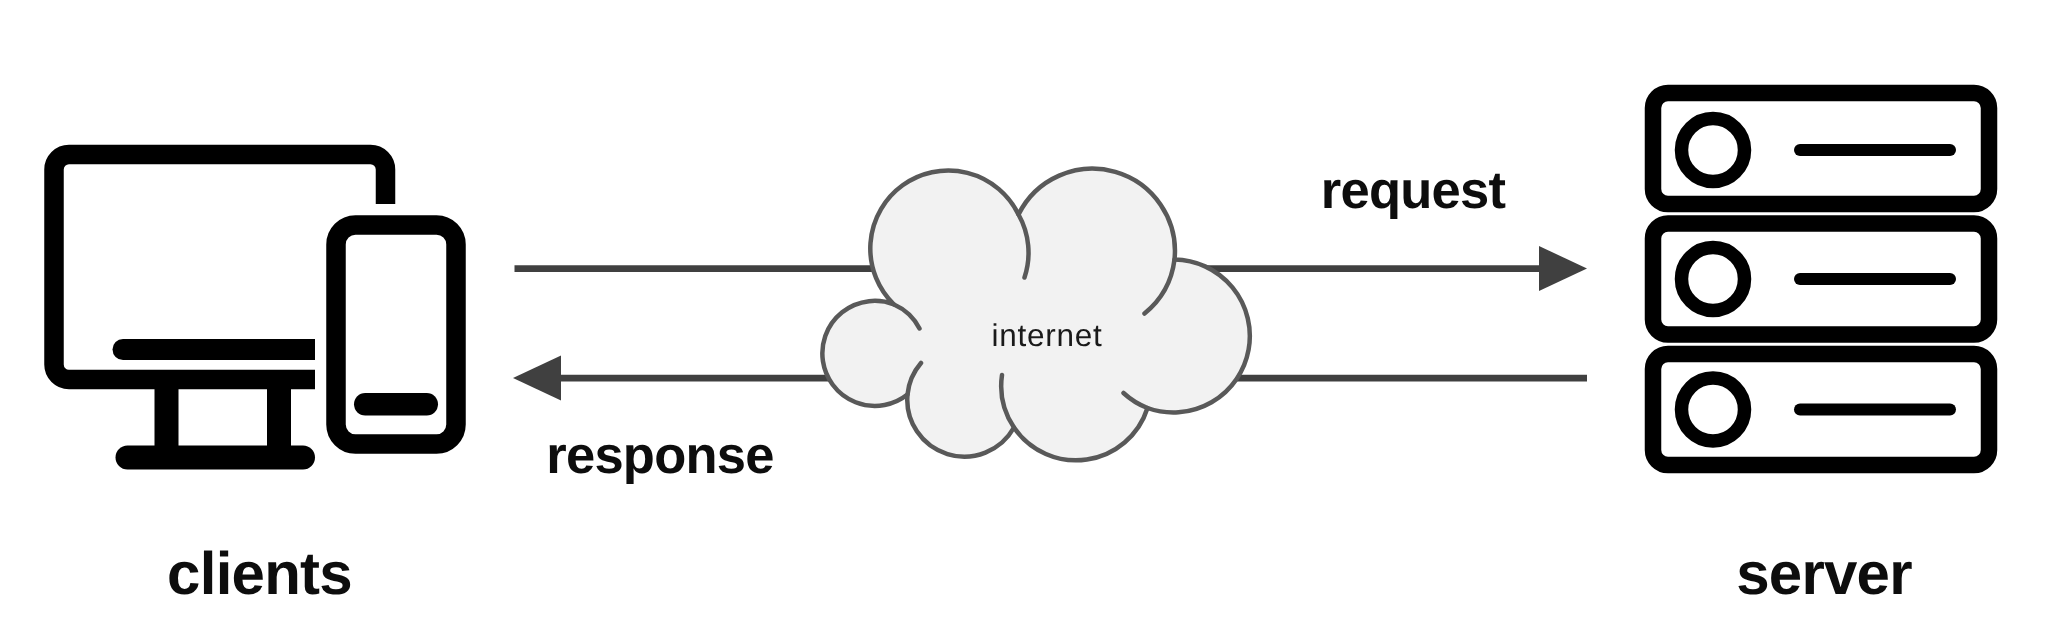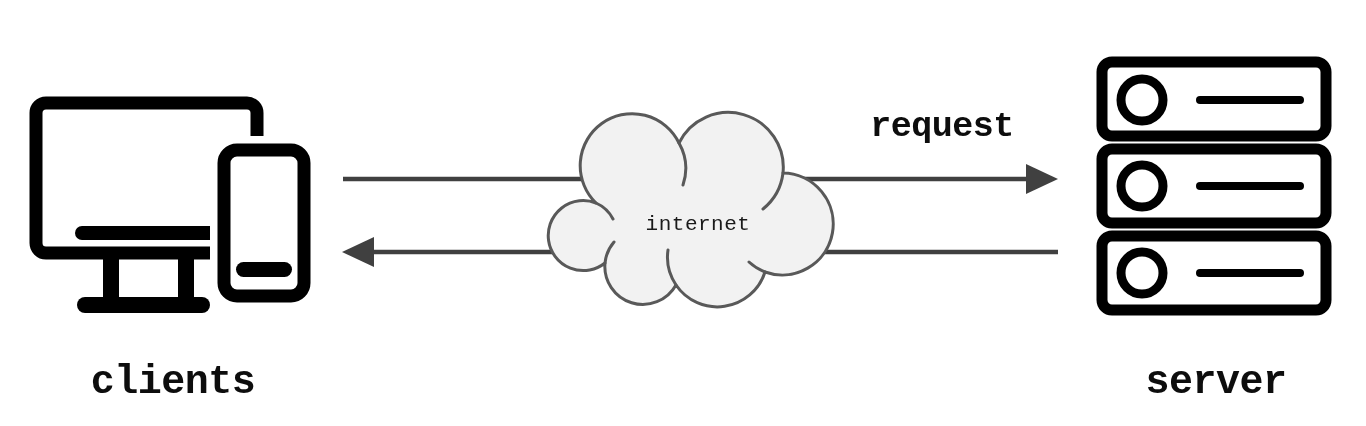--- a/index.html
+++ b/index.html
@@ -1,21 +1,21 @@
 <!DOCTYPE html>
 <html><head>
 <meta charset="utf-8">
 <style>
   html,body{margin:0;padding:0;background:#ffffff;}
   .stage{
     position:relative;
     width:1366px;height:426px;
     background:#ffffff;
     overflow:hidden;
-    font-family:Liberation Mono, monospace;
+    font-family:Liberation Sans, sans-serif;
   }
   .stage svg{position:absolute;overflow:visible;}
   .lbl{
     position:absolute;
     transform:translate(-50%,-50%);
     color:#0d0d0d;
     white-space:nowrap;
     line-height:1;
   }
   .lbl-bold{font-weight:700;font-size:35px;letter-spacing:-0.5px;}
@@ -71,17 +71,18 @@
       <line x1="110" y1="136" x2="210" y2="136" stroke="#000000" stroke-width="8" stroke-linecap="round"></line>
     </g>
     <g>
       <rect x="12" y="186" width="224" height="74" rx="10" fill="#ffffff" stroke="#000000" stroke-width="11"></rect>
       <circle cx="52" cy="223" r="21" fill="#ffffff" stroke="#000000" stroke-width="9"></circle>
       <line x1="110" y1="223" x2="210" y2="223" stroke="#000000" stroke-width="8" stroke-linecap="round"></line>
     </g>
   </svg>
 
   <div class="lbl lbl-bold" id="lbl-request">request</div>
+  <div class="lbl lbl-bold" id="lbl-response">response</div>
   <div class="lbl lbl-internet" id="lbl-internet">internet</div>
   <div class="lbl lbl-node" id="lbl-clients">clients</div>
   <div class="lbl lbl-node" id="lbl-server">server</div>
 
 </div>
 
 </body></html>

